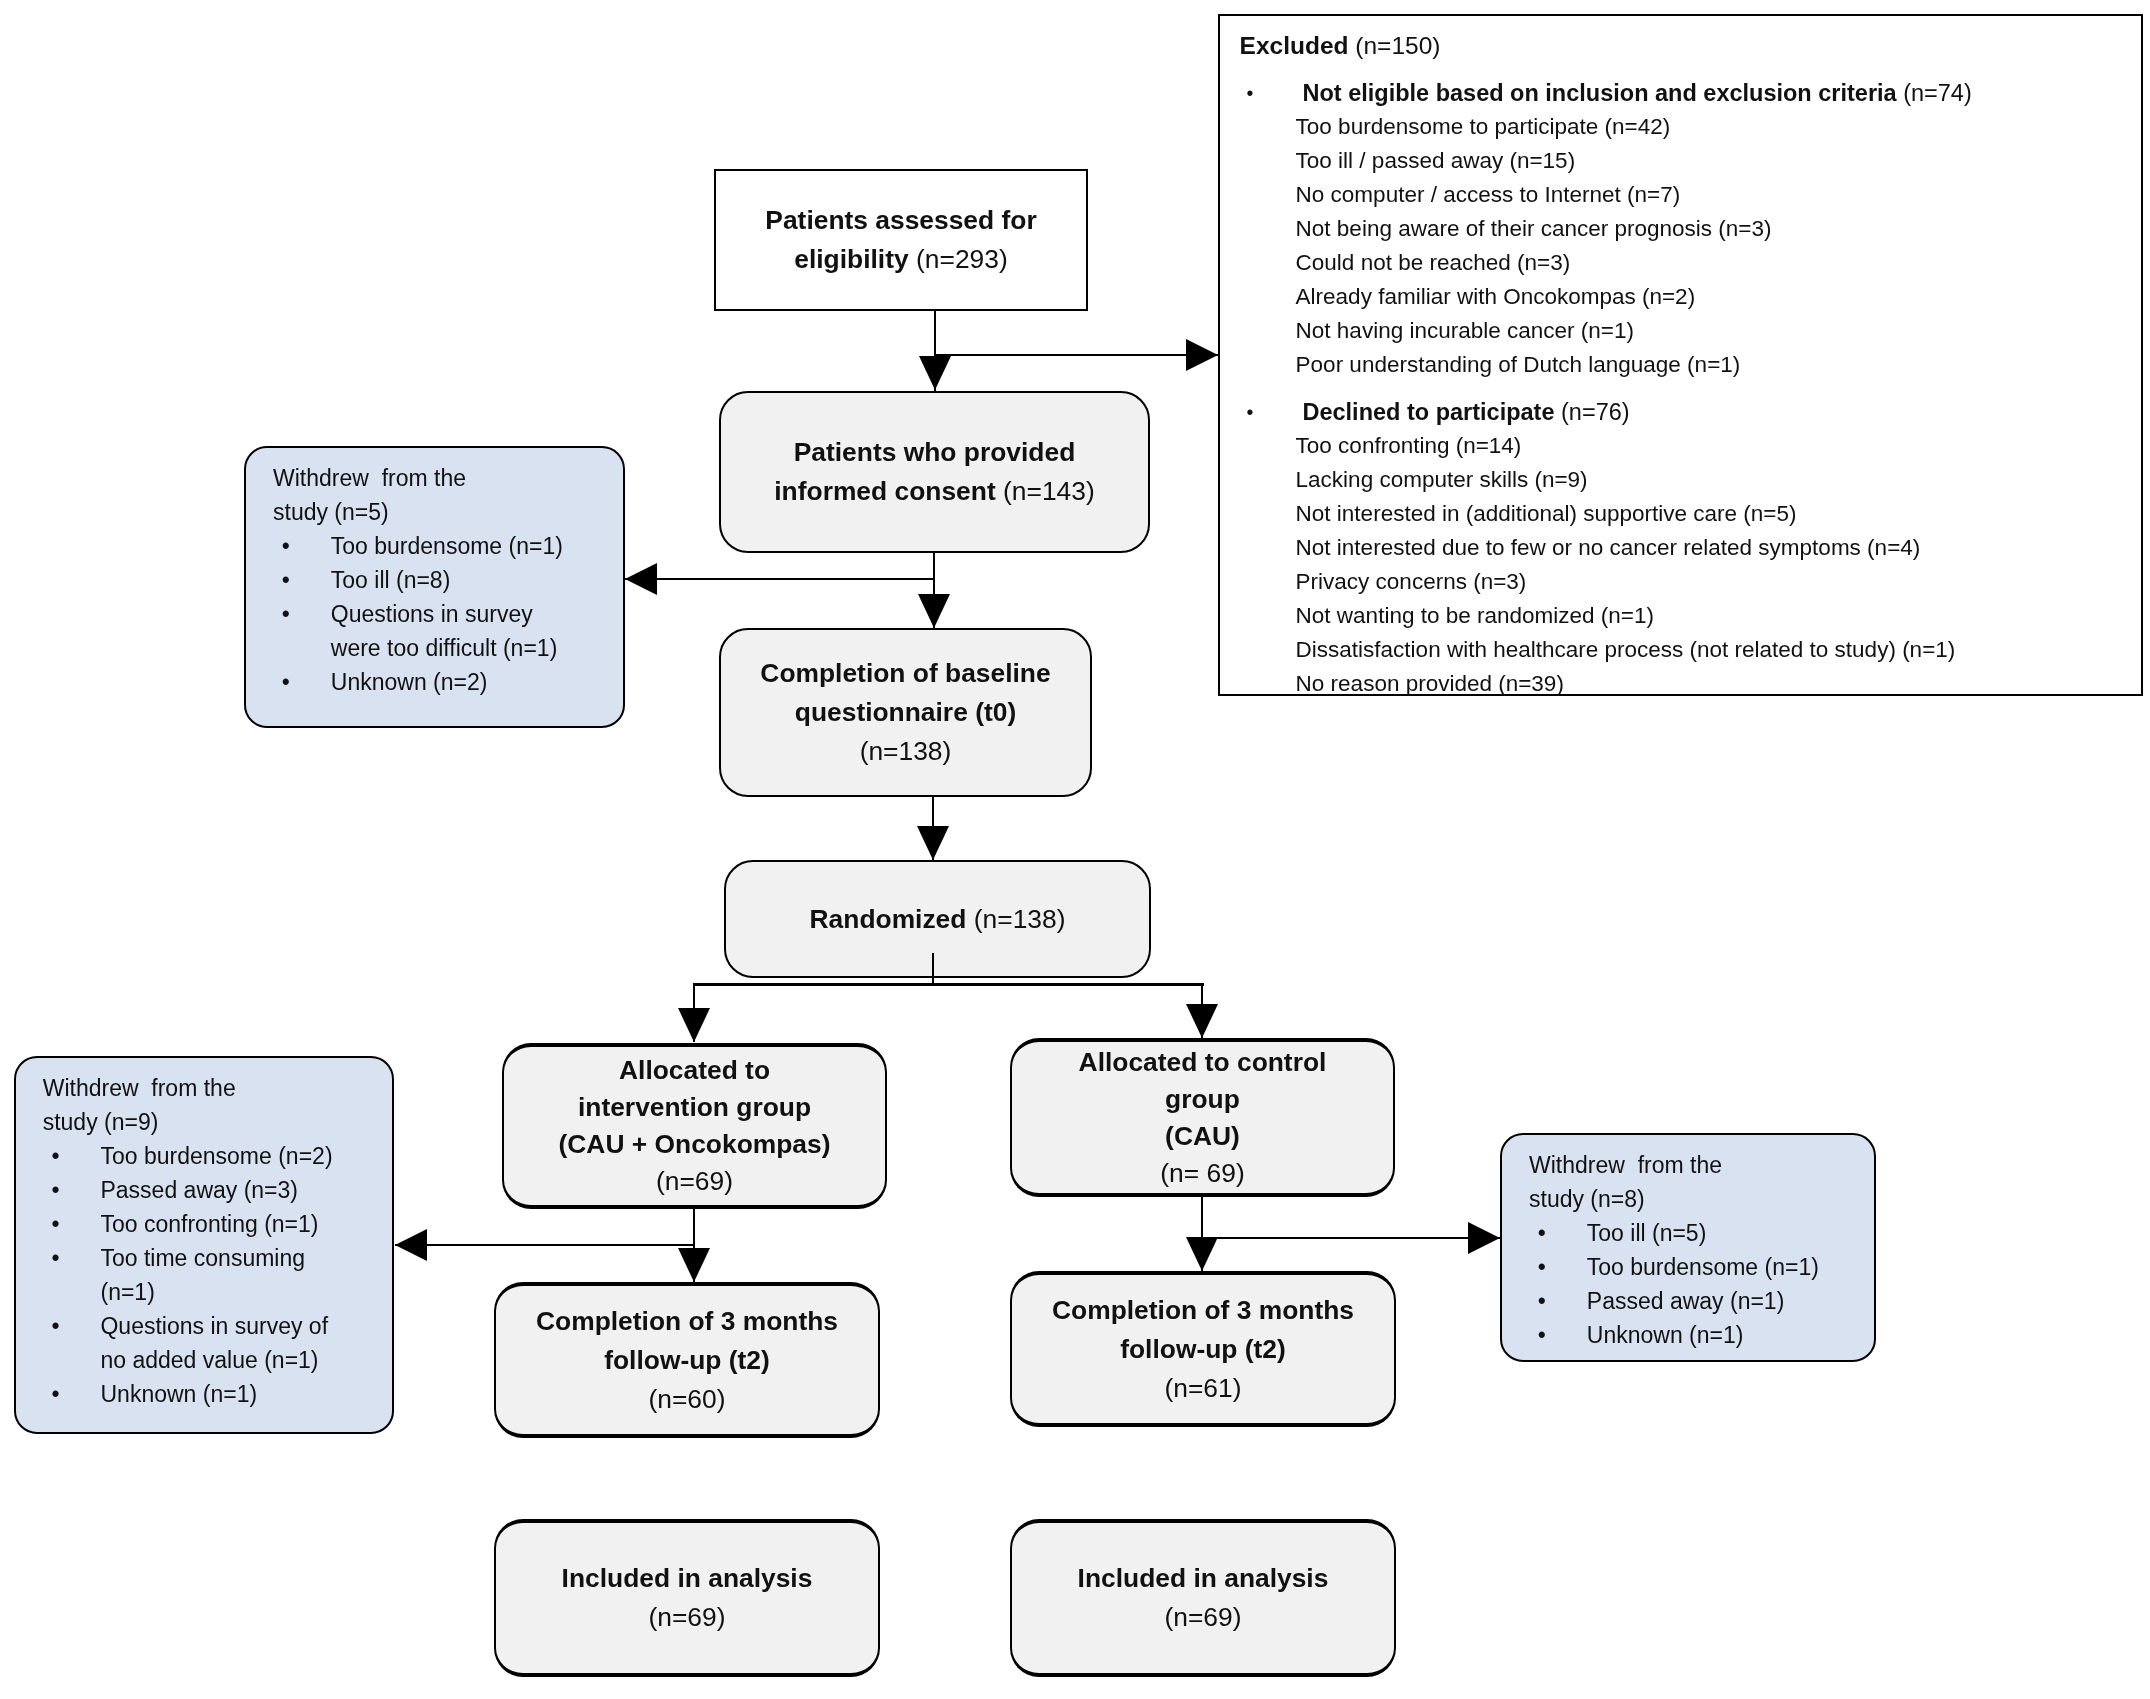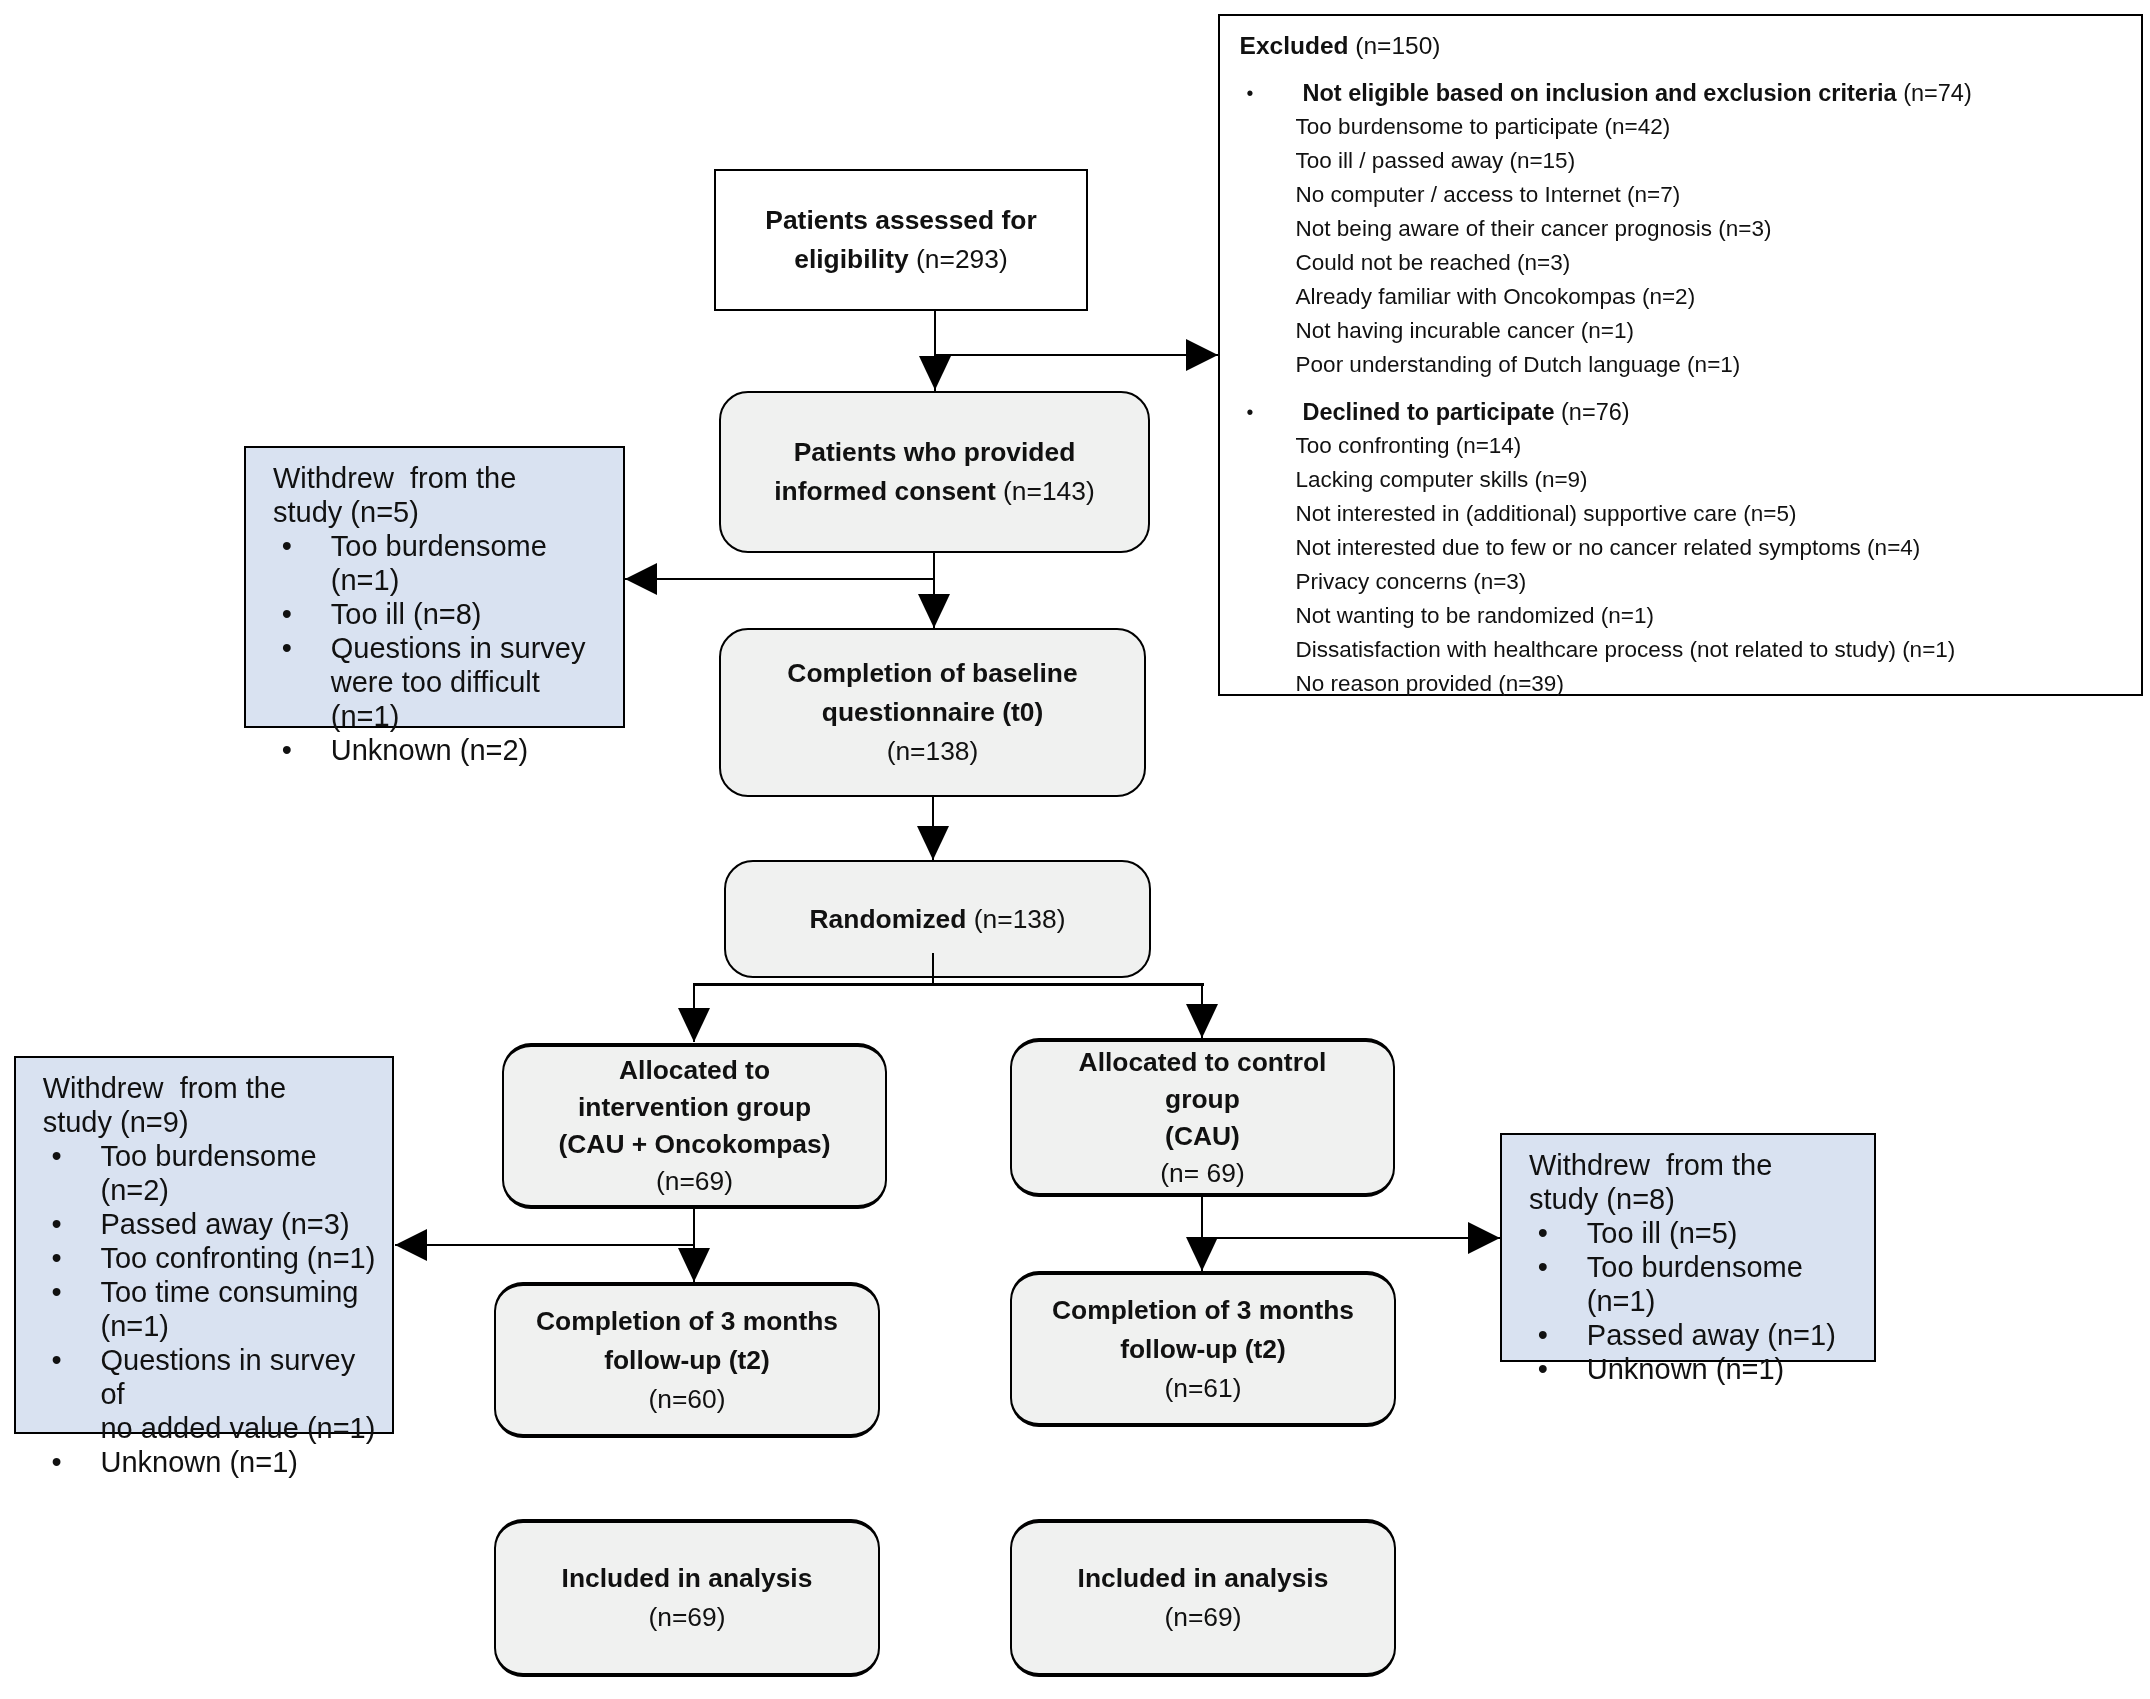--- a/index.html
+++ b/index.html
@@ -14,21 +14,21 @@
   .thick{border-top-width:4.4px;border-bottom-width:4.4px;}
 
   
   .cbox{display:flex;flex-direction:column;justify-content:center;align-items:center;
         text-align:center;font-size:26.4px;line-height:39px;}
   .cbox.tightlines{line-height:37px;}
   .tline{white-space:pre;}
   .b{font-weight:700;}
 
   
-  .wbox{font-size:29px;line-height:34px;padding:12.7px 8.8px 0 27px;border-width:2.4px;}
+  .wbox{font-size:23px;line-height:34px;padding:12.7px 8.8px 0 27px;border-width:2.4px;border-radius:23px;}
   .wbox .wtitle{margin-bottom:0;}
   .li{display:flex;align-items:flex-start;}
   .wbox .dot{flex:none;width:49px;padding-left:8.8px;}
   .li-text{white-space:pre-line;}
 
   
   .xbox{font-size:22.5px;line-height:34px;padding:13.7px 14.7px 0 19.6px;border-width:2.4px;}
   .xtitle{font-size:24.5px;white-space:pre;}
   .xhead{display:flex;margin-top:12.7px;font-size:23.5px;white-space:pre;}
   .xhead .dot{flex:none;width:56px;padding-left:6.9px;font-size:19.6px;}
@@ -40,21 +40,21 @@
   .ah{position:absolute;width:0;height:0;}
   .ah.down{border-left:16px solid transparent;border-right:16px solid transparent;border-top:34px solid var(--line,#000);}
   .ah.left{border-top:16px solid transparent;border-bottom:16px solid transparent;border-right:32px solid var(--line,#000);}
   .ah.right{border-top:16px solid transparent;border-bottom:16px solid transparent;border-left:32px solid var(--line,#000);}
 
   
   #b-assessed{left:714px;top:169px;width:374px;height:142px;}
   #b-excluded{left:1218px;top:13.7px;width:925px;height:682px;}
   #b-consent{left:719px;top:391px;width:431px;height:162px;}
   #b-withdrew5{left:244px;top:446px;width:381px;height:282px;}
-  #b-baseline{left:719px;top:628px;width:427px;height:169px;}
+  #b-baseline{left:719px;top:628px;width:373px;height:169px;}
   #b-randomized{left:724px;top:860px;width:427px;height:118px;}
   #b-allocInt{left:502px;top:1043px;width:385px;height:166px;}
   #b-allocCtrl{left:1010px;top:1038px;width:385px;height:159px;}
   #b-withdrew9{left:13.7px;top:1056px;width:380px;height:378px;}
   #b-withdrew8{left:1500px;top:1133px;width:376px;height:229px;}
   #b-complInt{left:494px;top:1282px;width:386px;height:156px;}
   #b-complCtrl{left:1010px;top:1271px;width:386px;height:156px;}
   #b-inclInt{left:494px;top:1519px;width:386px;height:158px;}
   #b-inclCtrl{left:1010px;top:1519px;width:386px;height:158px;}
 

